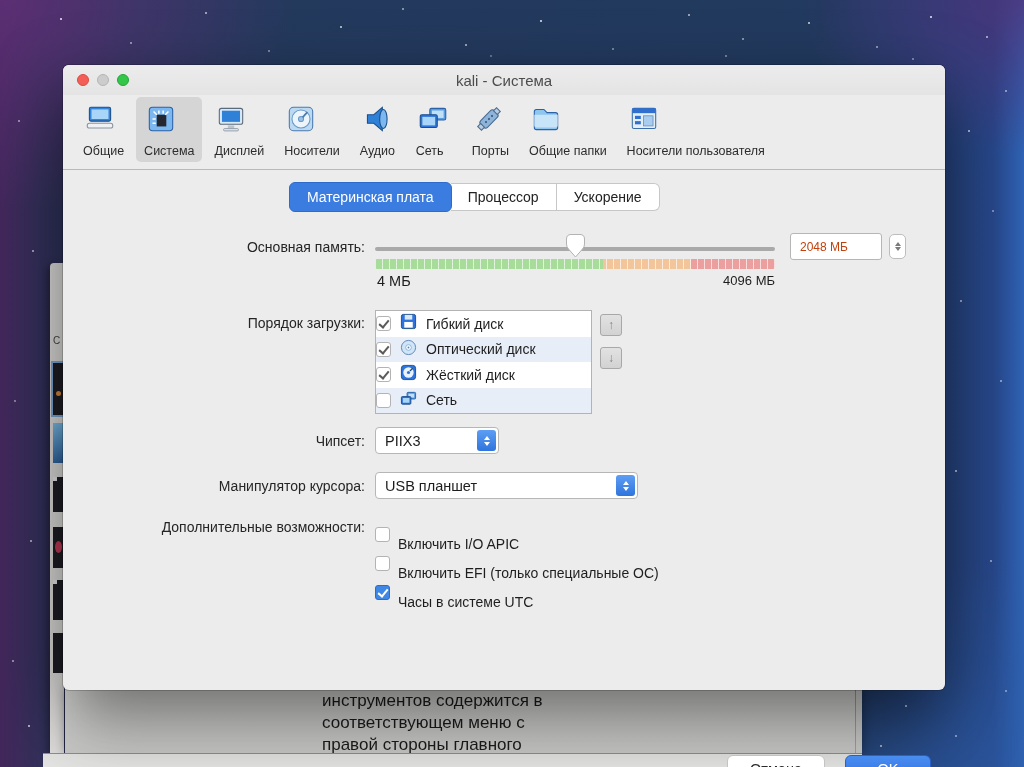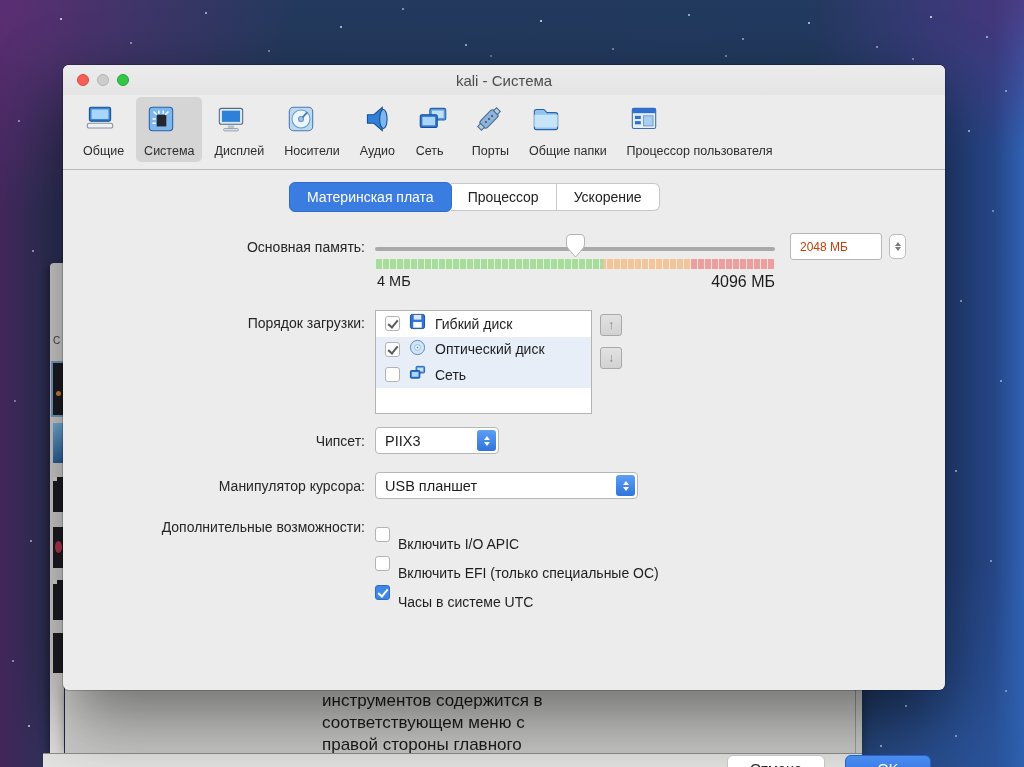--- a/index.html
+++ b/index.html
@@ -90,35 +90,35 @@
   
   .slider-track { position:absolute; left:312px; top:76px; width:400px; height:4px;
     background:#a9a9a9; border-radius:2px; }
   .slider-handle { position:absolute; left:502px; top:62px; }
   .ticks { position:absolute; left:312px; top:88px; width:400px; height:10px; border-radius:2px;
     background:
       repeating-linear-gradient(to right, rgba(255,255,255,.65) 0 1px, transparent 1px 7px),
       linear-gradient(to right, #a8dc9a 0 57%, #f2c59b 57% 79%, #ec9f9f 79% 100%);
   }
   .scale-min { position:absolute; left:314px; top:102px; font-size:14.5px; color:#1d1d1d; }
-  .scale-max { position:absolute; left:312px; top:102px; width:400px; text-align:right; font-size:16px; color:#1d1d1d; }
+  .scale-max { position:absolute; left:312px; top:102px; width:400px; text-align:right; font-size:13px; color:#1d1d1d; }
   .mem-value { position:absolute; left:727px; top:62px; width:92px; height:27px;
     background:#fff; border:1px solid #b6b6b6; border-radius:3px;
     font-size:12px; color:#c2410c; display:flex; align-items:center; padding-left:9px; }
   .mem-stepper { position:absolute; left:826px; top:63px; width:17px; height:25px;
     background:#fff; border:1px solid #bdbdbd; border-radius:5px;
     display:flex; flex-direction:column; align-items:center; justify-content:center; gap:1px; }
   .chev { width:0; height:0; border-left:3.5px solid transparent; border-right:3.5px solid transparent; }
   .chev.up { border-bottom:4px solid #7a7a7a; }
   .chev.down { border-top:4px solid #7a7a7a; }
 
   
   .boot-list { position:absolute; left:312px; top:139px; width:217px; height:104px;
     background:#fff; border:1px solid #b3b3b3; }
-  .boot-row { height:25.5px; display:flex; align-items:center; padding-left:9px; gap:9px; }
+  .boot-row { height:25.5px; display:flex; align-items:center; gap:9px; }
   .boot-row.alt { background:#e7eef8; }
   .boot-row svg { width:17px; height:17px; flex:0 0 auto; }
   .boot-label { font-size:14px; color:#1e1e1e; white-space:nowrap; }
   .cbx { width:15px; height:15px; background:#fff; border:1px solid #b3b3b3; border-radius:3px; position:relative; flex:0 0 auto; }
   .cbx.checked::after { content:""; position:absolute; left:4px; top:1px; width:4px; height:8px;
     border-right:2px solid #5b5b5b; border-bottom:2px solid #5b5b5b; transform:rotate(40deg); }
   .cbx.blue { background:#3f87e5; border-color:#2e6bca; }
   .cbx.blue::after { border-color:#fff; }
   .move-btn { position:absolute; width:22px; height:22px; left:537px;
     background:linear-gradient(#e2e2e2,#d2d2d2); border:1px solid #a8a8a8; border-radius:3px;
@@ -266,21 +266,21 @@
     </div>
 
     <div class="tb-item">
       <span><svg viewBox="0 0 32 32">
         <rect x="5" y="6" width="22" height="19" rx="1.5" fill="#e4eef7" stroke="#3a6ea8"></rect>
         <rect x="5" y="6" width="22" height="4.5" fill="#2f6fd0"></rect>
         <rect x="7.5" y="13" width="5.5" height="3" fill="#2f6fd0"></rect>
         <rect x="7.5" y="18" width="5.5" height="3" fill="#2f6fd0"></rect>
         <rect x="15.5" y="13" width="9" height="9.5" fill="#a9cdf0" stroke="#6a93bd" stroke-width=".8"></rect>
       </svg></span>
-      <span class="tb-label">Процессор пользователя</span>
+      <span class="tb-label">Носители пользователя</span>
     </div>
   </div>
 
   <div class="content">
 
     <div class="tabs">
       <div class="tab selected">Материнская плата</div>
       <div class="tab">Процессор</div>
       <div class="tab">Ускорение</div>
     </div>
@@ -314,20 +314,30 @@
       </div>
       <div class="boot-row alt">
         <div class="cbx checked"></div>
         <span><svg viewBox="0 0 18 18">
           <circle cx="9" cy="9" r="7.5" fill="#cfe6f8" stroke="#5a84b8"></circle>
           <circle cx="9" cy="9" r="3" fill="#ffffff" stroke="#8ab0d5"></circle>
           <circle cx="9" cy="9" r="1" fill="#5a84b8"></circle>
         </svg></span>
         <span class="boot-label">Оптический диск</span>
       </div>
+      <div class="boot-row">
+        <div class="cbx checked"></div>
+        <span><svg viewBox="0 0 18 18">
+          <rect x="1.5" y="1.5" width="15" height="15" rx="3" fill="#2f74dd" stroke="#1b4f8a"></rect>
+          <circle cx="9" cy="9" r="5.5" fill="#e8f3fc"></circle>
+          <circle cx="9" cy="9" r="1.7" fill="#2f74dd"></circle>
+          <line x1="10.5" y1="7.5" x2="13.5" y2="4.5" stroke="#1b4f8a" stroke-width="1.4"></line>
+        </svg></span>
+        <span class="boot-label">Жёсткий диск</span>
+      </div>
       <div class="boot-row alt">
         <div class="cbx"></div>
         <span><svg viewBox="0 0 18 18">
           <rect x="7.5" y="2.5" width="9" height="7" rx="1" fill="#5a9ce0" stroke="#2a62a8"></rect>
           <rect x="9" y="4" width="6" height="4" fill="#bfe0f5"></rect>
           <rect x="1.5" y="7" width="10" height="8" rx="1" fill="#2f74dd" stroke="#1b4f8a"></rect>
           <rect x="3" y="8.5" width="7" height="5" fill="#a9d6f8"></rect>
         </svg></span>
         <span class="boot-label">Сеть</span>
       </div>

